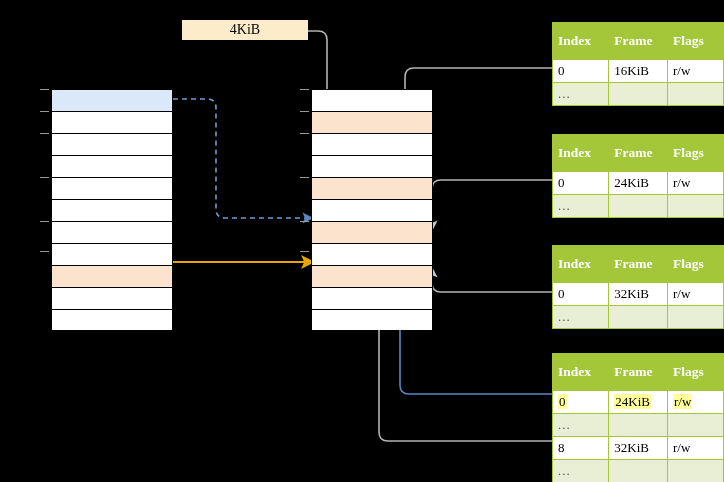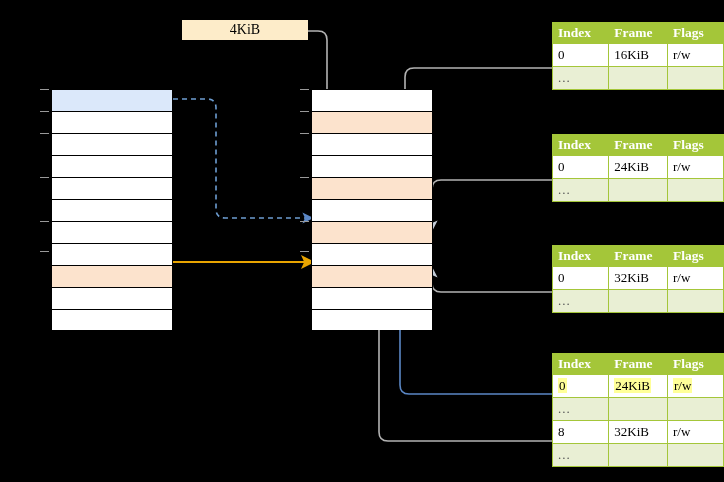--- a/index.html
+++ b/index.html
@@ -57,21 +57,21 @@
     border-collapse: collapse;
     background: #ffffff;
     font-size: 13px;
     table-layout: fixed;
   }
   .ptable th {
     background: #a4c639;
     color: #ffffff;
     font-weight: bold;
     text-align: left;
-    padding: 2px 5px;
+    padding: 10px 5px;
     border: 1px solid #a4c639;
     font-size: 13.5px;
     height: 20px;
     box-sizing: border-box;
   }
   .ptable td {
     border: 1px solid #a4c639;
     padding: 1px 5px;
     height: 23px;
     box-sizing: border-box;

